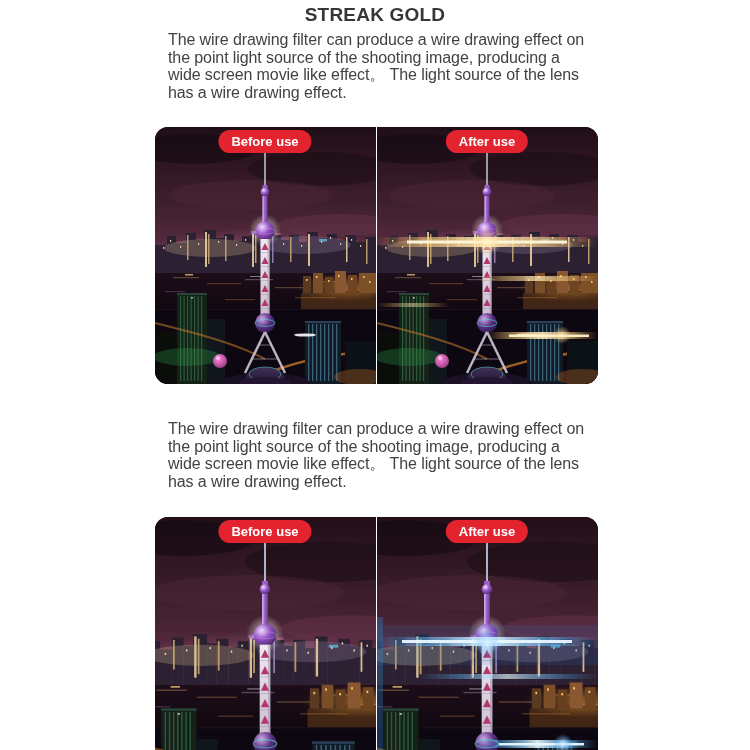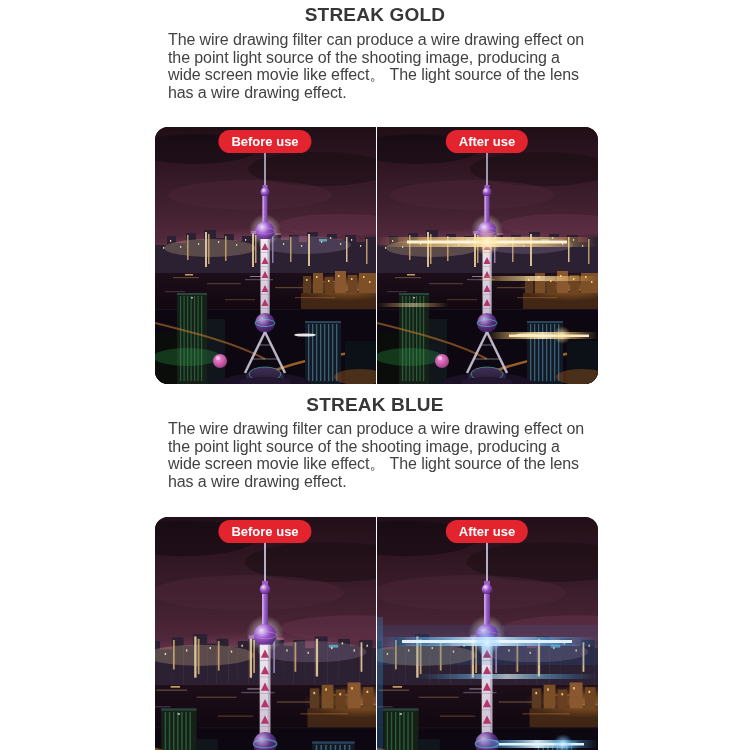--- a/index.html
+++ b/index.html
@@ -337,21 +337,20 @@
     <div class="panel right">
       <svg class="photo" viewBox="0 0 221 257" aria-hidden="true">
         <use href="#city"></use>
         <use href="#gold-streaks"></use>
       </svg>
     </div>
     <div class="badge b-left">Before use</div>
     <div class="badge b-right">After use</div>
   </div>
 
-  <h2 class="sec-title t2">STREAK BLUE</h2>
   <div class="para p2">
     <div>The wire drawing filter can produce a wire drawing effect on</div>
     <div>the point light source of the shooting image, producing a</div>
     <div>wide screen movie like effect。 The light source of the lens</div>
     <div>has a wire drawing effect.</div>
   </div>
 
   <div class="pair pair2">
     <div class="panel left">
       <svg class="photo" viewBox="0 0 221 257" aria-hidden="true">

